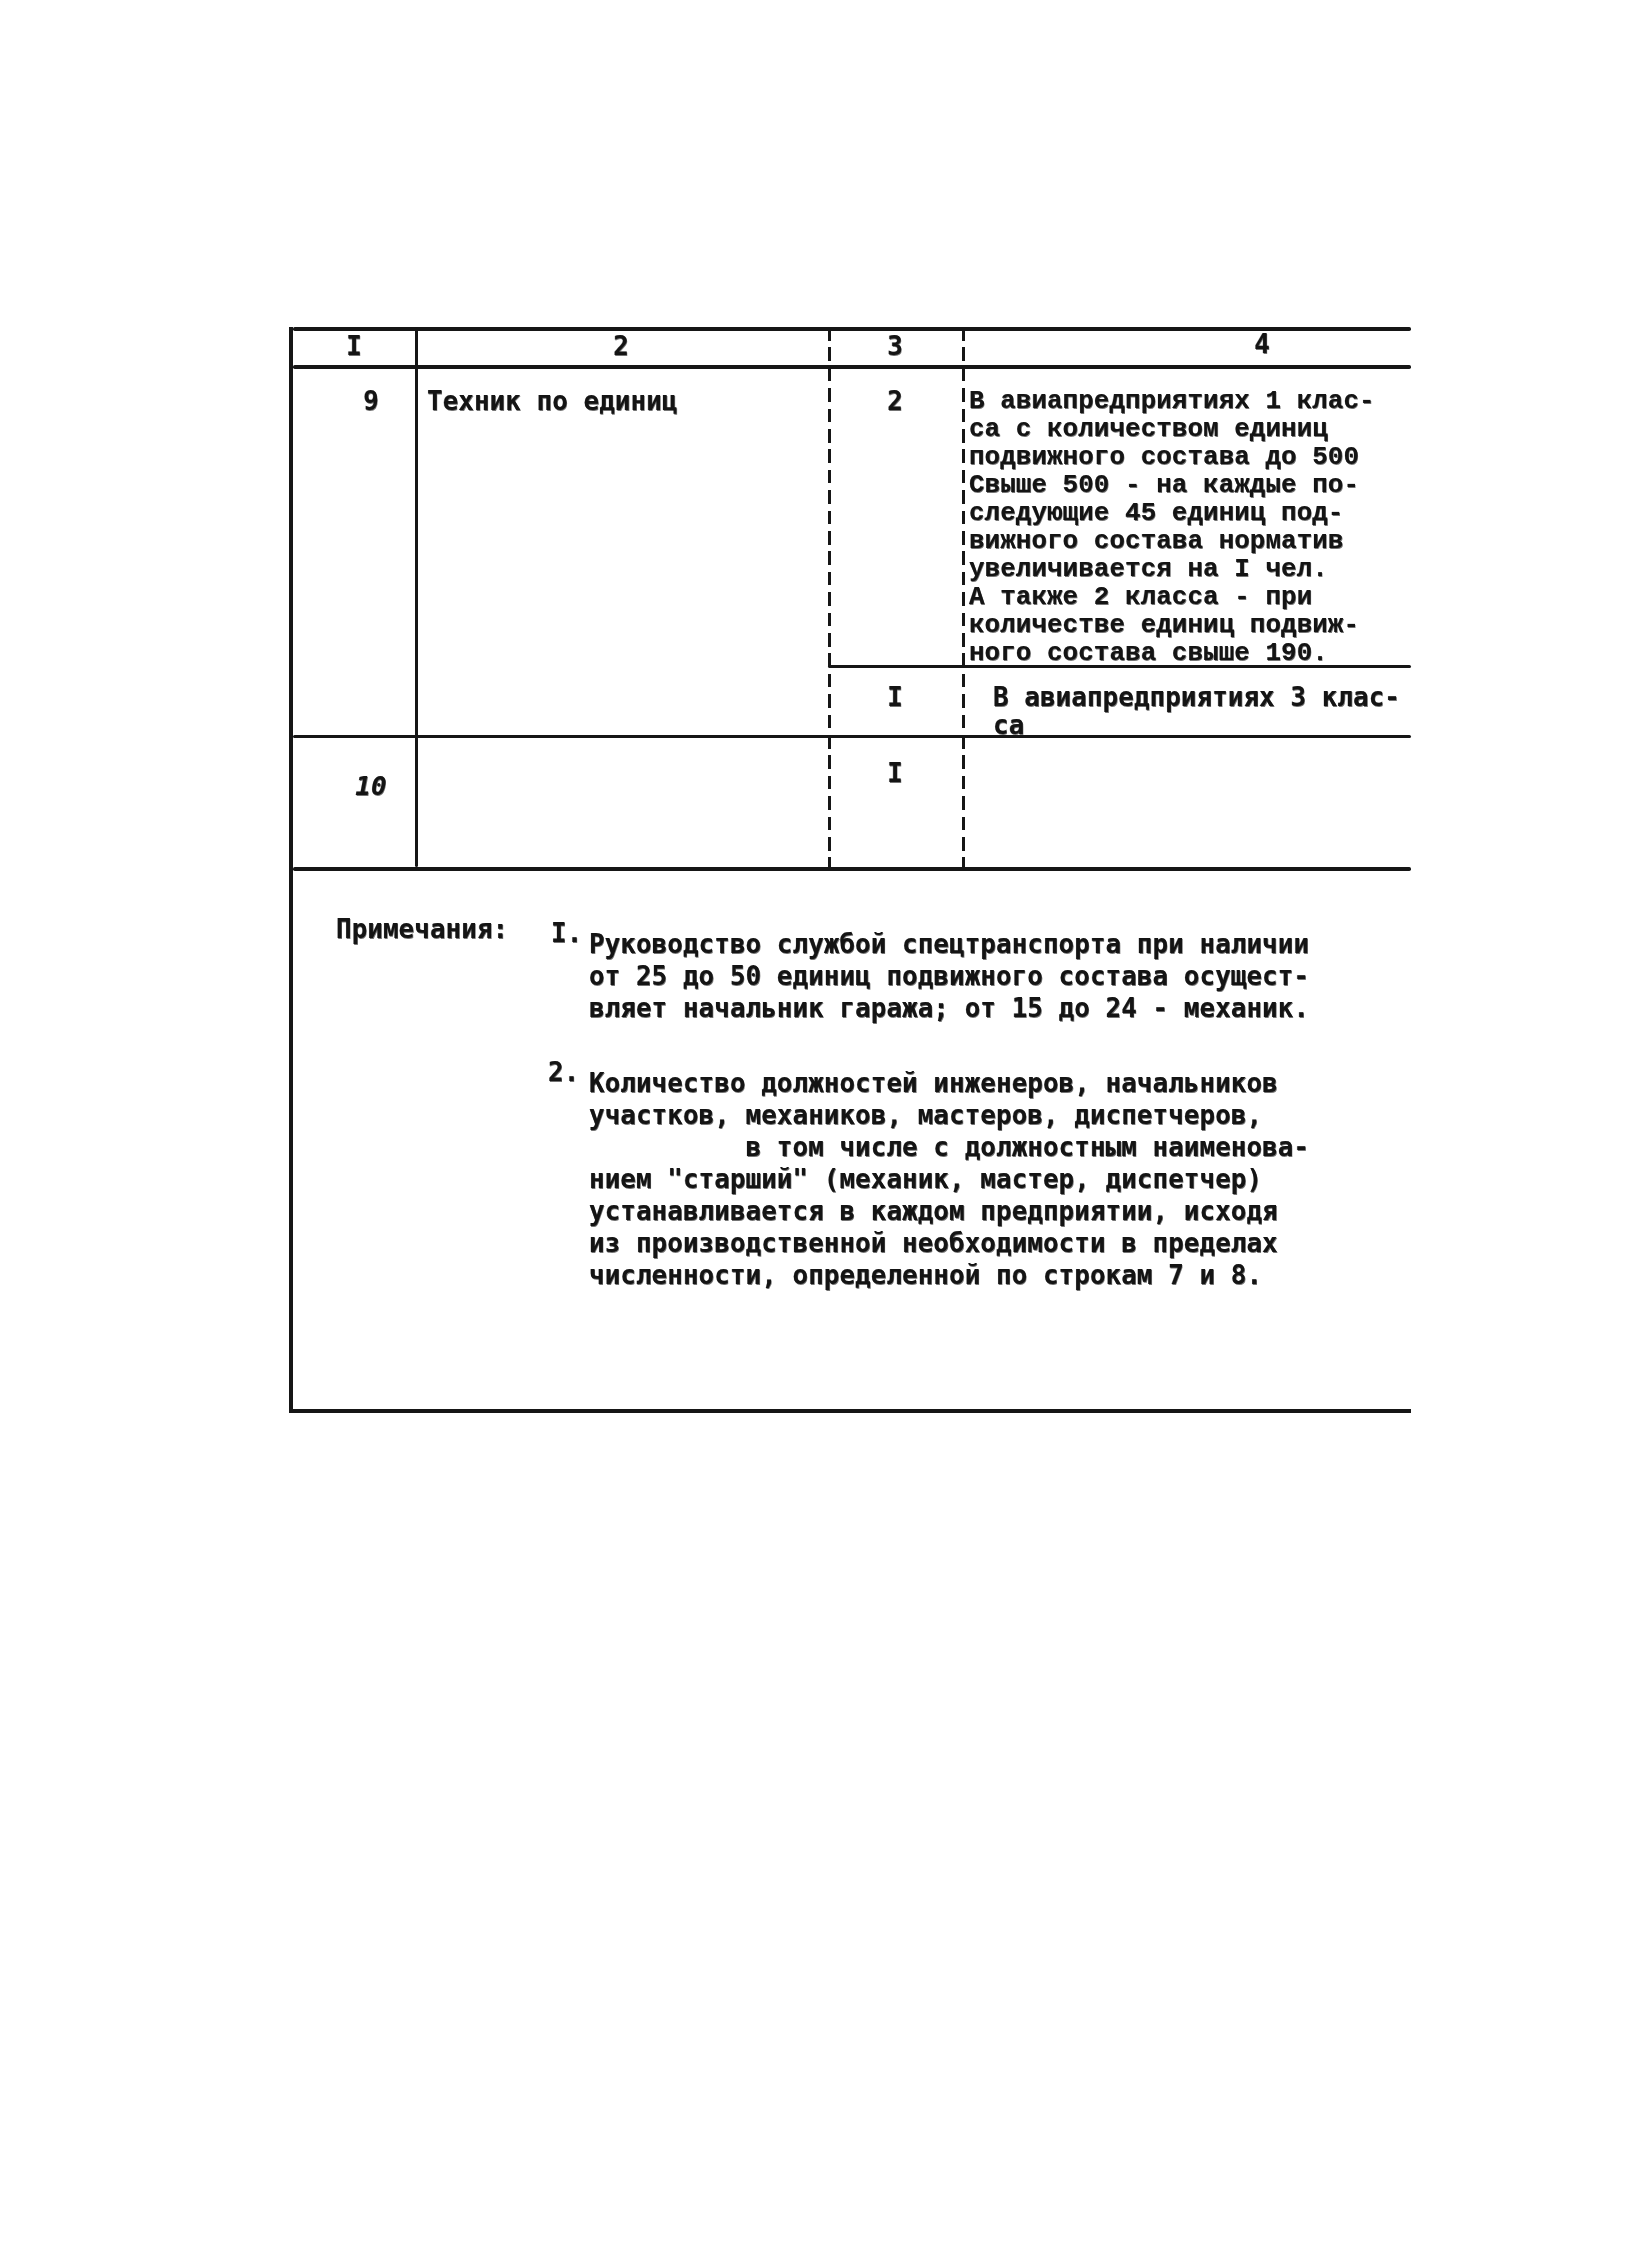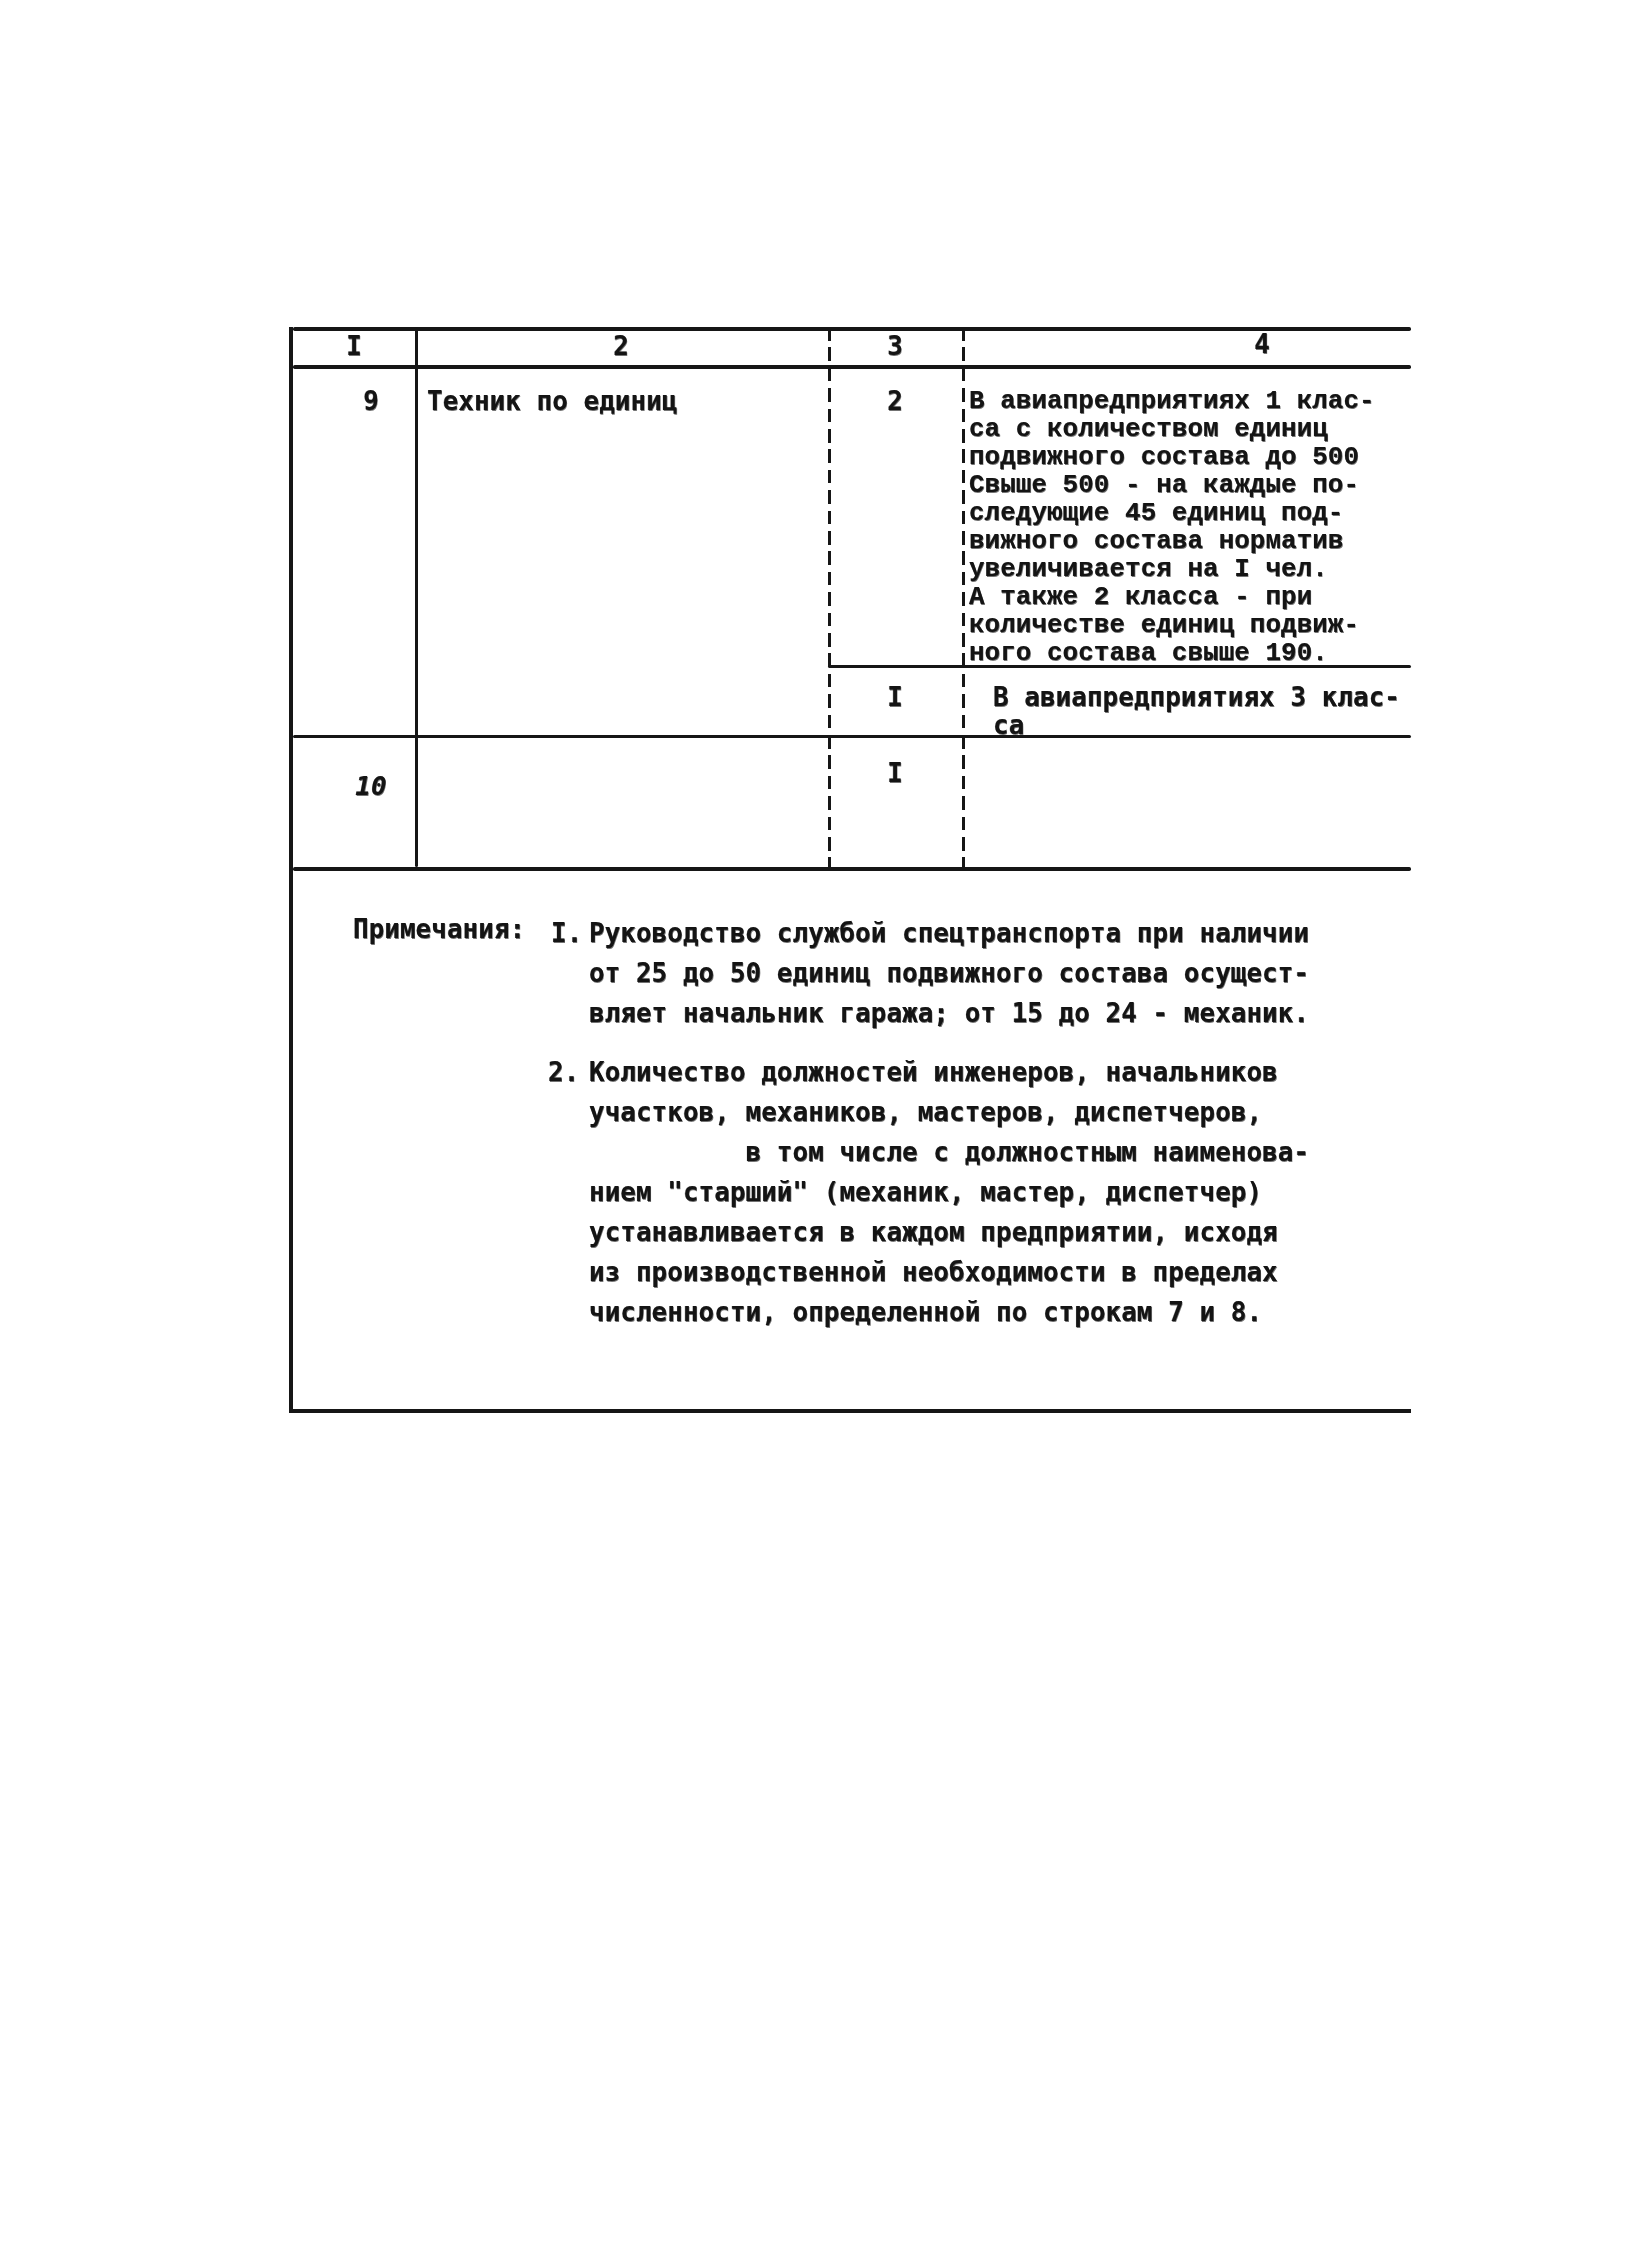--- a/index.html
+++ b/index.html
@@ -26,21 +26,21 @@
   }
   .txt{
     position:absolute;
     white-space:pre;
     font-size:26px;
     line-height:28px;
     letter-spacing:0px;
     text-shadow:0.6px 0.6px 0.4px rgba(0,0,0,0.55), -0.3px 0 0.3px rgba(0,0,0,0.3);
   }
   .center{text-align:center;}
-  .note-text{line-height:40px;}
+  .note-text{line-height:32px;margin-top:15px;}
 </style>
 </head>
 <body>
 
 <div class="sheet">
   <div class="frame">
 
     <div class="hline" style="left:0;top:0;width:1118px;height:4.3px;"></div>
     <div class="hline" style="left:0;top:38px;width:1118px;height:4.3px;"></div>
     <div class="hline" style="left:535px;top:338px;width:583px;height:3.4px;"></div>
@@ -69,21 +69,21 @@
 А также 2 класса - при
 количестве единиц подвиж-
 ного состава свыше 190.</div>
     <div class="txt center" style="left:535px;top:356px;width:134px;">I</div>
     <div class="txt" style="left:700px;top:356px;">В авиапредприятиях 3 клас-
 са</div>
 
     <div class="txt center" style="left:17px;top:445px;width:122px;font-style:italic;">10</div>
     <div class="txt center" style="left:535px;top:432px;width:134px;">I</div>
 
-    <div class="txt" style="left:60px;top:588px;">Примечания:</div>
+    <div class="txt" style="left:43px;top:588px;">Примечания:</div>
 
     <div class="txt" style="left:258px;top:592px;">I.</div>
     <div class="txt note-text" style="left:296px;top:586px;">Руководство службой спецтранспорта при наличии
 от 25 до 50 единиц подвижного состава осущест-
 вляет начальник гаража; от 15 до 24 - механик.</div>
 
     <div class="txt" style="left:255px;top:731px;">2.</div>
     <div class="txt note-text" style="left:296px;top:725px;">Количество должностей инженеров, начальников
 участков, механиков, мастеров, диспетчеров,
           в том числе с должностным наименова-

